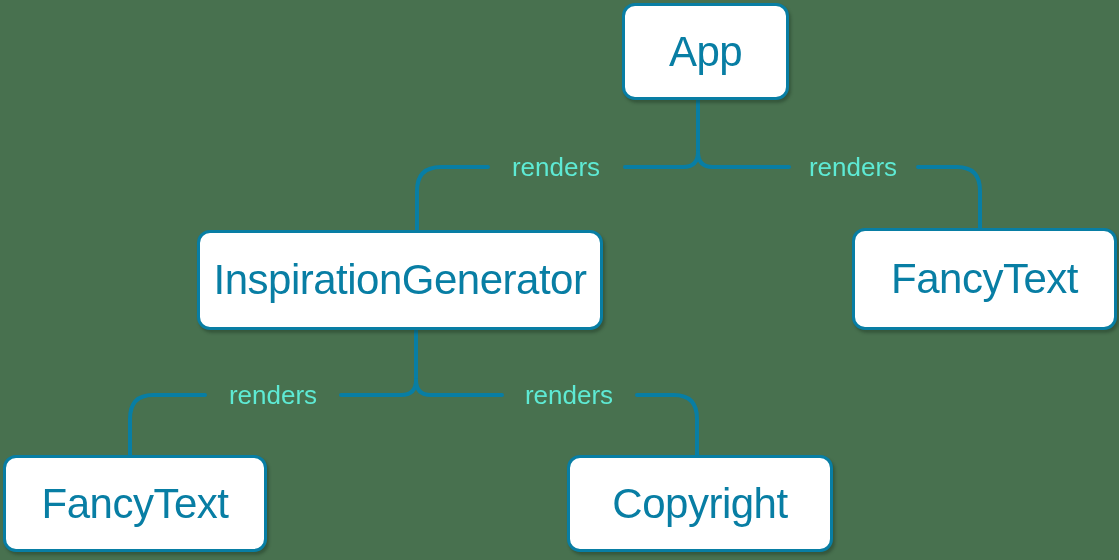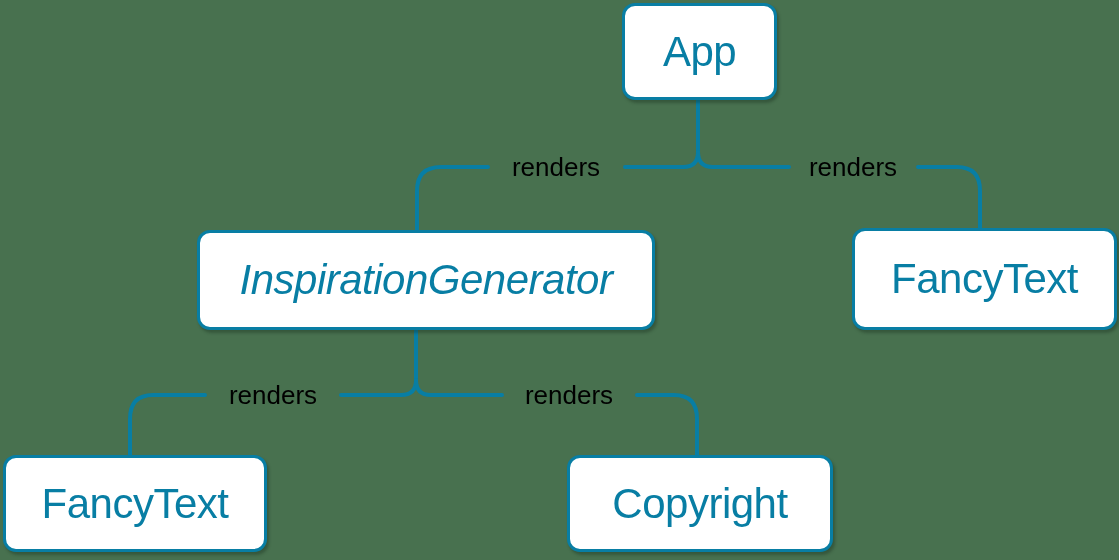--- a/index.html
+++ b/index.html
@@ -37,29 +37,29 @@
     border-radius: 13px;
     display: flex;
     align-items: center;
     justify-content: center;
     color: #087ea4;
     font-size: 42px;
     letter-spacing: -0.5px;
     box-shadow: 2px 3px 3px rgba(20, 40, 25, 0.35);
     white-space: nowrap;
   }
-  .node-app         { left: 622px; top: 3px;   width: 155px; height: 97px;  }
-  .node-ig          { left: 197px; top: 230px; width: 458px; height: 100px; font-style: italic; }
+  .node-app         { left: 622px; top: 3px;   width: 167px; height: 97px;  }
+  .node-ig          { left: 197px; top: 230px; width: 406px; height: 100px; }
   .node-fancy-right { left: 852px; top: 228px; width: 265px; height: 102px; }
   .node-fancy-left  { left: 3px;   top: 455px; width: 264px; height: 97px;  }
   .node-copyright   { left: 567px; top: 455px; width: 266px; height: 97px; align-items: center;  }
   .edge-label {
     position: absolute;
     transform: translate(-50%, -50%);
-    color: #000000;
+    color: #5eead4;
     font-size: 26px;
     line-height: 1;
     white-space: nowrap;
   }
   .edge-label-1 { left: 556px; top: 167px; }
   .edge-label-2 { left: 853px; top: 167px; }
   .edge-label-3 { left: 273px; top: 395px; }
   .edge-label-4 { left: 569px; top: 395px; }
 </style>
 </head>

